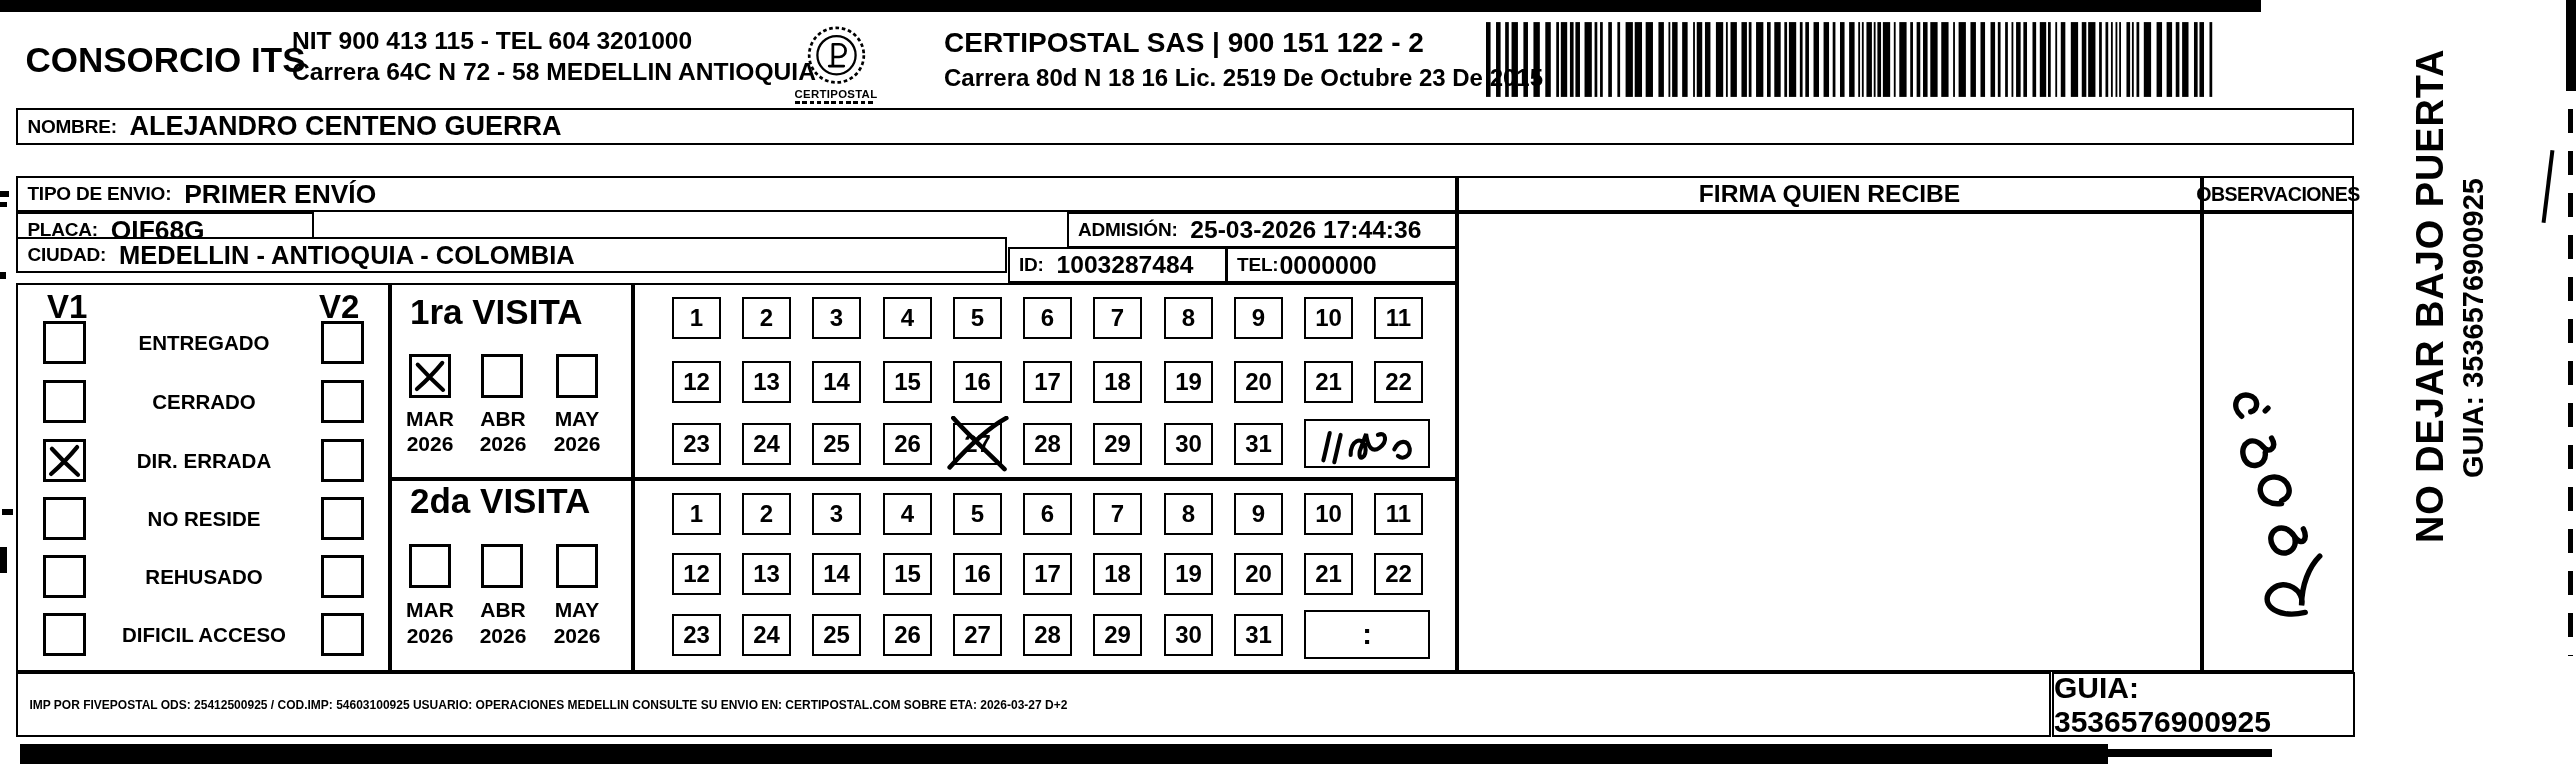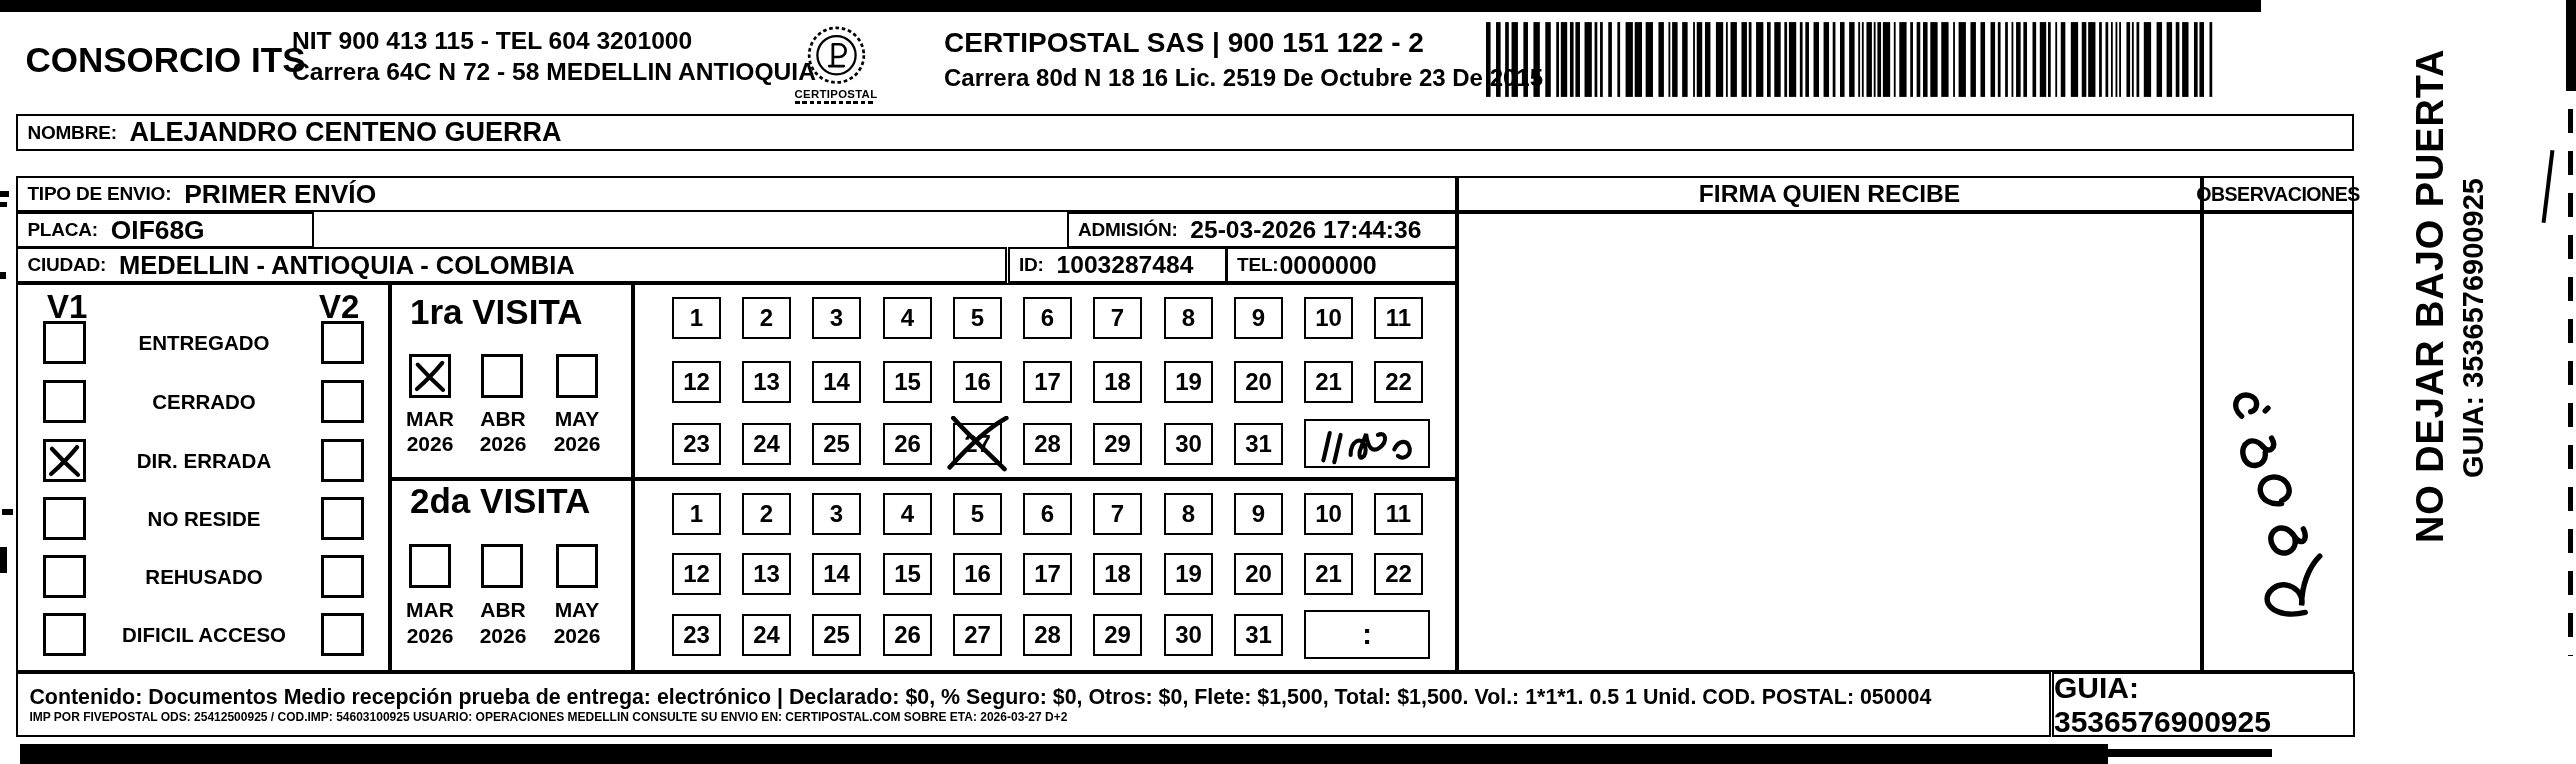--- a/index.html
+++ b/index.html
@@ -149,42 +149,42 @@
       <rect x="721" y="0" width="8" height="82" fill="#000"></rect>
       <rect x="735" y="0" width="6" height="82" fill="#000"></rect>
       <rect x="746" y="0" width="6" height="82" fill="#000"></rect>
       <rect x="756" y="0" width="4" height="82" fill="#000"></rect>
       <rect x="763" y="0" width="7" height="82" fill="#000"></rect>
       <rect x="776" y="0" width="4" height="82" fill="#000"></rect>
       <rect x="782" y="0" width="5" height="82" fill="#000"></rect>
       <rect x="793" y="0" width="3" height="82" fill="#000"></rect>
     </svg>
 
-  <div class="cell" style="left:16.4px;top:114px;width:2338px;height:37px">
+  <div class="cell" style="left:16.4px;top:108px;width:2338px;height:37px">
     <span class="lbl">NOMBRE:</span>
     <span class="val" style="font-size:27px">ALEJANDRO CENTENO GUERRA</span>
   </div>
 
   <div class="cell" style="left:16.4px;top:176px;width:1441px;height:36px">
     <span class="lbl">TIPO DE ENVIO:</span>
     <span class="val" style="font-size:26.4px">PRIMER ENVÍO</span>
   </div>
   <div class="cell center" style="left:1457px;top:176px;width:745px;height:36px;font-weight:bold;font-size:24.6px">FIRMA QUIEN RECIBE</div>
   <div class="cell center" style="left:2202px;top:176px;width:152px;height:36px;font-weight:bold;font-size:19.6px;letter-spacing:-0.5px">OBSERVACIONES</div>
 
   <div class="cell" style="left:16.4px;top:212px;width:298px;height:36px">
     <span class="lbl">PLACA:</span>
     <span class="val" style="font-size:26.4px">OIF68G</span>
   </div>
   <div class="cell" style="left:1067px;top:212px;width:390px;height:36px">
     <span class="lbl">ADMISIÓN:</span>
     <span class="val" style="font-size:24.6px">25-03-2026 17:44:36</span>
   </div>
 
-  <div class="cell" style="left:16.4px;top:247px;width:991px;height:36px">
+  <div class="cell" style="left:16.4px;top:237px;width:991px;height:36px">
     <span class="lbl">CIUDAD:</span>
     <span class="val" style="font-size:25.5px">MEDELLIN - ANTIOQUIA - COLOMBIA</span>
   </div>
   <div class="cell" style="left:1008px;top:247px;width:219px;height:36px">
     <span class="lbl">ID:</span>
     <span class="val" style="font-size:24.6px">1003287484</span>
   </div>
   <div class="cell" style="left:1226px;top:247px;width:231px;height:36px;gap:1px">
     <span class="lbl">TEL:</span>
     <span class="val" style="font-size:25px">0000000</span>
@@ -209,21 +209,20 @@
   <div class="title" style="left:47px;top:288px;font-size:33px">V1</div>
   <div class="title" style="left:319px;top:288px;font-size:33px">V2</div>
 
   <div class="title" style="left:410px;top:292px;font-size:35px">1ra VISITA</div>
   <div class="title" style="left:410px;top:481px;font-size:35px">2da VISITA</div>
 
   <div class="vert" style="left:2409px;top:543px;font-size:38px;letter-spacing:0.9px">NO DEJAR BAJO PUERTA</div>
   <div class="vert" style="left:2457px;top:478px;font-size:29px">GUIA: 3536576900925</div>
 
   <div class="footer-lines">
-    <div style="font-weight:bold;font-size:21.4px;white-space:nowrap">Contenido: Documentos Medio recepción prueba de entrega: electrónico | Declarado: $0, % Seguro: $0, Otros: $0, Flete: $1,500, Total: $1,500. Vol.: 1*1*1. 0.5  1 Unid. COD. POSTAL: 050004</div>
     <div style="font-weight:bold;font-size:12px;white-space:nowrap">IMP POR FIVEPOSTAL ODS: 25412500925 / COD.IMP: 54603100925 USUARIO: OPERACIONES MEDELLIN CONSULTE SU ENVIO EN: CERTIPOSTAL.COM SOBRE ETA: 2026-03-27 D+2</div>
   </div>
   <div class="cell center" style="left:2052px;top:672px;width:303px;height:65px;font-weight:bold;font-size:30px">GUIA: 3536576900925</div>
 
 <div class="cb" style="left:43px;top:321px;width:43px;height:43px"></div>
     <div class="stlabel" style="left:88px;top:321px;width:232px;line-height:43px">ENTREGADO</div>
     <div class="cb" style="left:321px;top:321px;width:43px;height:43px"></div>
     <div class="cb" style="left:43px;top:380px;width:43px;height:43px"></div>
     <div class="stlabel" style="left:88px;top:380px;width:232px;line-height:43px">CERRADO</div>
     <div class="cb" style="left:321px;top:380px;width:43px;height:43px"></div>

